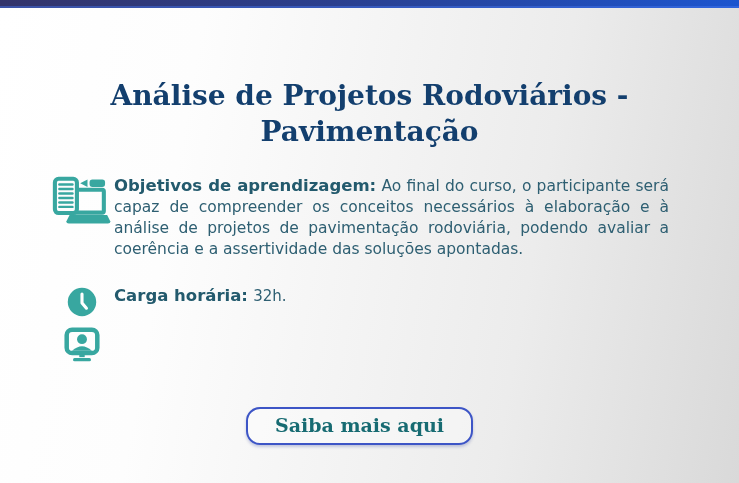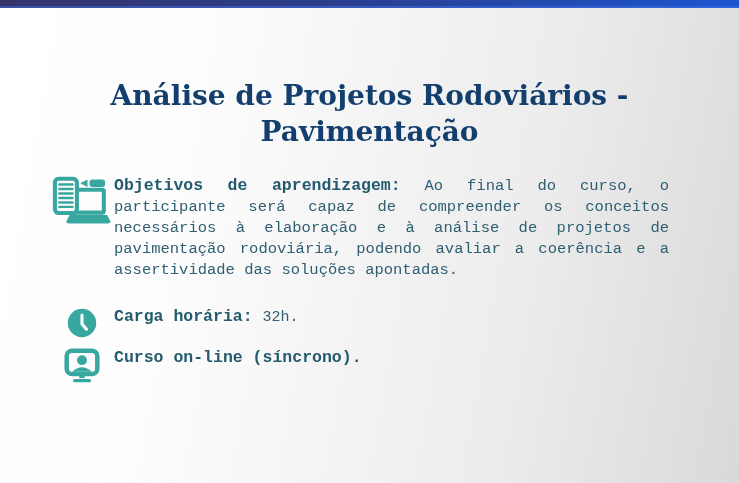--- a/index.html
+++ b/index.html
@@ -34,21 +34,21 @@
     text-align:center;
     font-family:"DejaVu Serif","Liberation Serif",serif;
     font-weight:700;
     font-size:28px;
     line-height:1.29;
     color:var(--title-color);
   }
   .content{
     padding:0 70px 0 50px;
   }
-  .row{display:flex;font-family:Liberation Mono, monospace;}
+  .row{display:flex;}
   .row-objectives{margin-top:25px;align-items:flex-start;}
   .icon-cell{
     flex:0 0 64px;
     display:flex;justify-content:flex-start;align-items:center;
   }
   .icon-cell.centered{justify-content:center;}
   .objectives-text{
     flex:1;
     font-size:15.5px;
     line-height:21px;
@@ -129,18 +129,20 @@
     <div class="row row-detail">
       <div class="icon-cell centered">
         <svg width="36" height="36" viewBox="0 0 40 40" aria-hidden="true">
           <rect x="3" y="3" width="34" height="26" rx="6" fill="none" stroke="#38a7a0" stroke-width="5"></rect>
           <circle cx="20" cy="13.5" r="5.5" fill="#38a7a0"></circle>
           <path d="M9 26.5 Q20 16.5 31 26.5 L31 26.5 L9 26.5 Z" fill="#38a7a0"></path>
           <rect x="17" y="29" width="6" height="4.5" fill="#38a7a0"></rect>
           <rect x="10" y="34.5" width="20" height="3.5" rx="1.75" fill="#38a7a0"></rect>
         </svg>
       </div>
-      <p class="detail-text"><b>Curso on-line (síncrono).</b></p>
     </div>
 
+    <div class="cta-wrap">
+      <button class="cta-button">Saiba mais aqui</button>
+    </div>
 
   </div>
 </div>
 
 </body></html>

